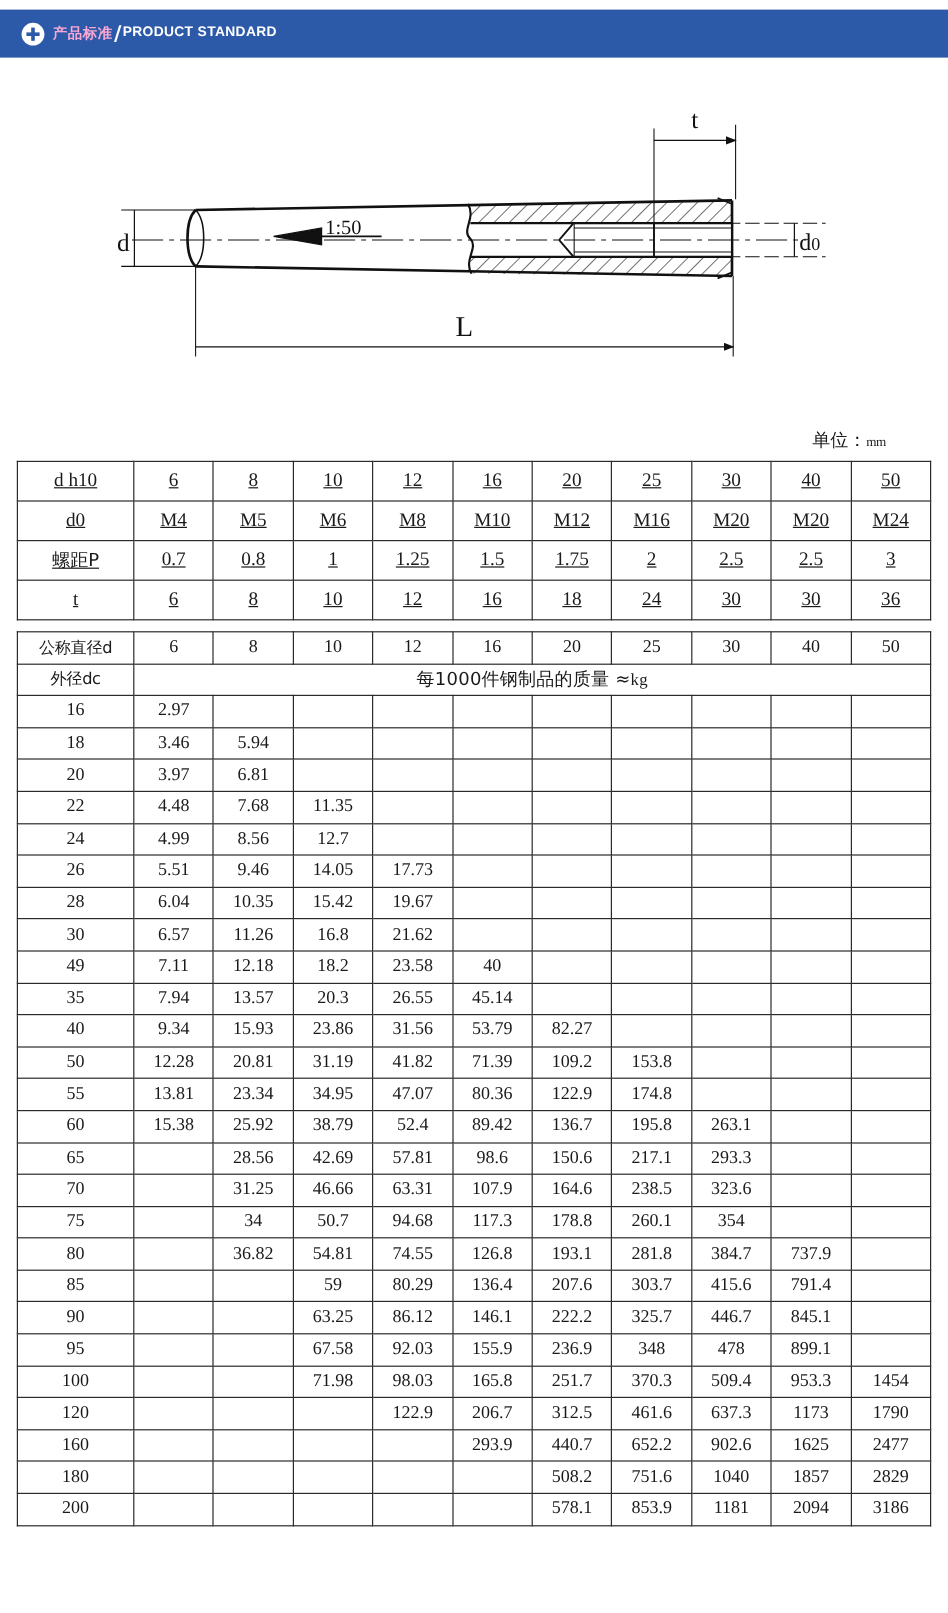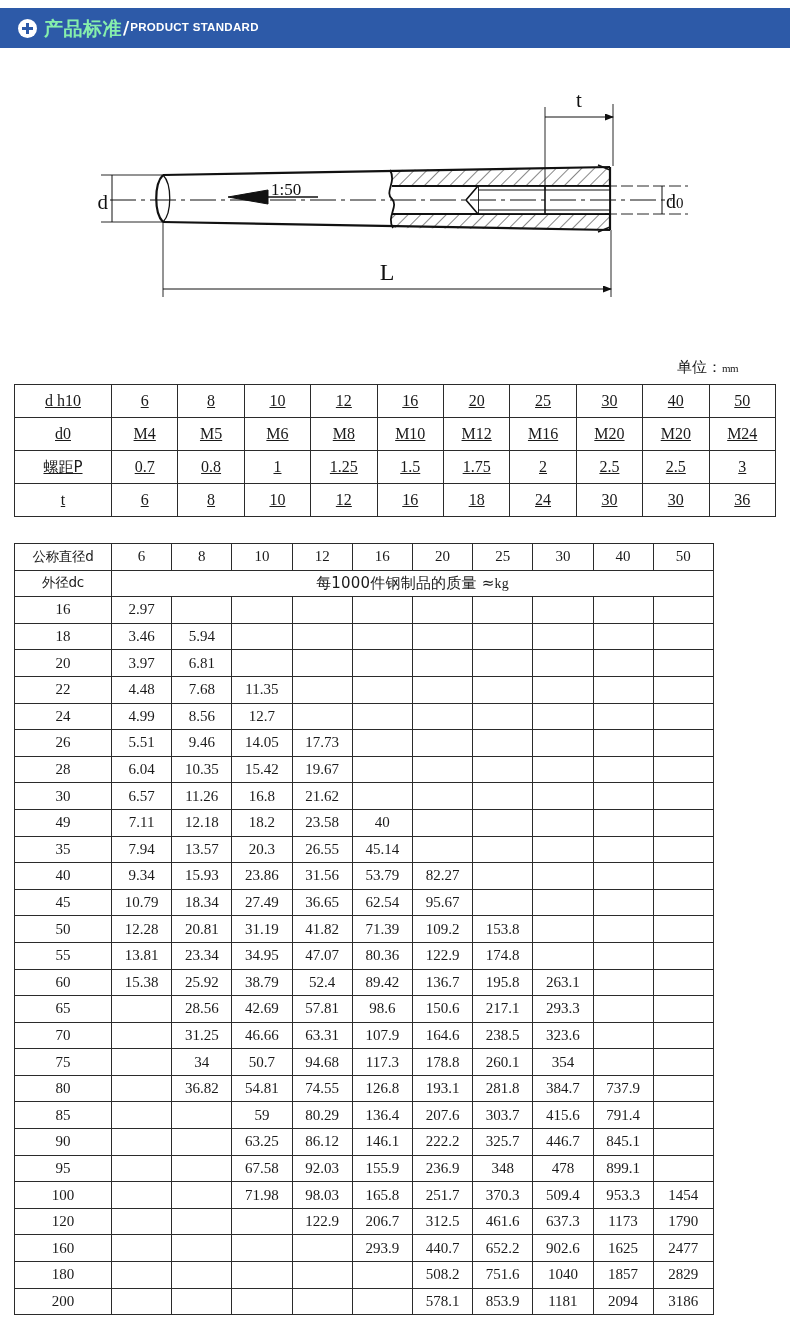--- a/index.html
+++ b/index.html
@@ -49,23 +49,23 @@
     left: 50%; top: 4px;
     width: 3px; height: 11px;
     margin-left: -1.5px;
   }
   .plus-badge::after {
     top: 50%; left: 4px;
     height: 3px; width: 11px;
     margin-top: -1.5px;
   }
   .header-cn {
-    color: #86efac;
+    color: #f9a8d4;
     font-family: Liberation Sans, sans-serif;
-    font-size: 19px;
+    font-size: 12px;
     font-weight: 600;
     letter-spacing: .5px;
     line-height: 1;
   }
   .header-slash {
     color: #ffffff;
     font-family: "DejaVu Sans", "Liberation Sans", sans-serif;
     font-size: 17px;
     font-weight: 600;
     margin: 0 1px;
@@ -138,22 +138,22 @@
   }
   #spec-table td.rowlabel.cn {
     font-family: "DejaVu Sans", "Liberation Sans", sans-serif;
     font-size: 15px;
   }
 
   
   #mass-table {
     position: absolute;
     left: 14px;
-    top: 543px;
-    width: 700px;
+    top: 526px;
+    width: 762px;
   }
   #mass-table td {
     height: 25.6px;
     font-size: 15px;
   }
   #mass-table td.rowlabel {
     width: 96px;
   }
   #mass-table td.hdr-cn {
     font-family: "DejaVu Sans", "Liberation Sans", sans-serif;
@@ -482,33 +482,20 @@
         <td>23.86</td>
         <td>31.56</td>
         <td>53.79</td>
         <td>82.27</td>
         <td></td>
         <td></td>
         <td></td>
         <td></td>
       </tr>
       <tr>
-        <td class="rowlabel">45</td>
-        <td>10.79</td>
-        <td>18.34</td>
-        <td>27.49</td>
-        <td>36.65</td>
-        <td>62.54</td>
-        <td>95.67</td>
-        <td></td>
-        <td></td>
-        <td></td>
-        <td></td>
-      </tr>
-      <tr>
         <td class="rowlabel">50</td>
         <td>12.28</td>
         <td>20.81</td>
         <td>31.19</td>
         <td>41.82</td>
         <td>71.39</td>
         <td>109.2</td>
         <td>153.8</td>
         <td></td>
         <td></td>

